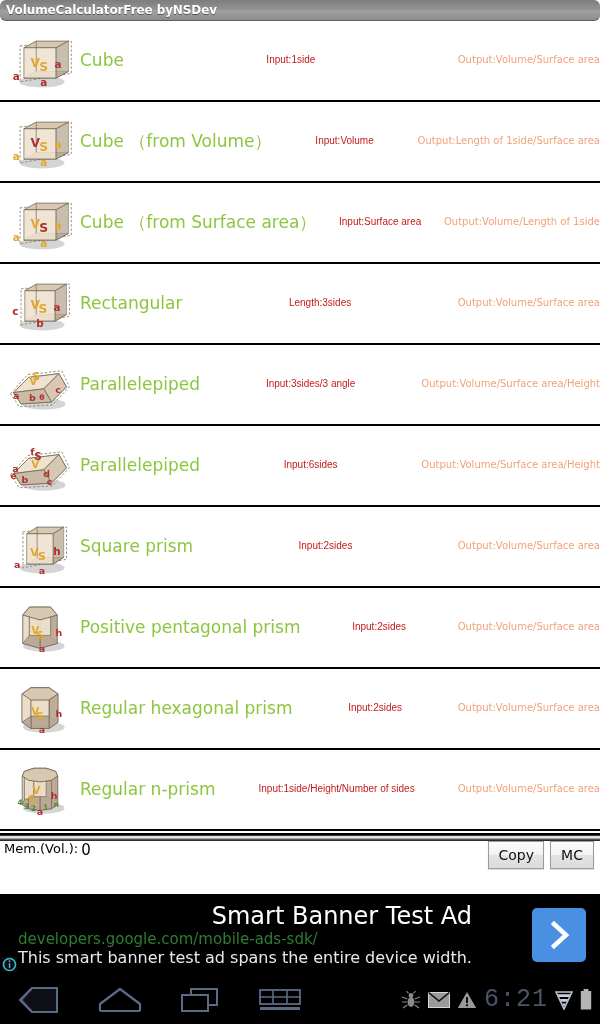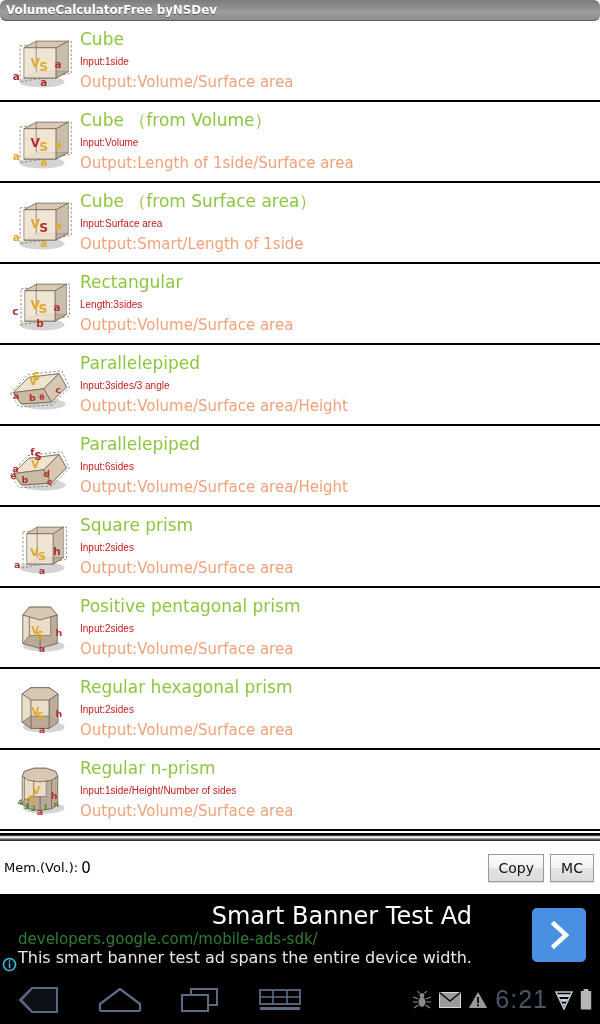--- a/index.html
+++ b/index.html
@@ -57,57 +57,56 @@
     flex: 0 0 76px;
     width: 76px; height: 76px;
     display: flex; align-items: center; justify-content: center;
     position: relative;
   }
   .row-thumb svg { display: block; }
   .row-text {
     flex: 1 1 auto;
     min-width: 0;
     padding-left: 2px;
-    display: flex; flex-direction: column;
+    display: flex; flex-direction: row;
     justify-content: space-between;
   }
   .row-title {
     color: #8cc63f;
     font-size: 17px;
     line-height: 23px;
     white-space: nowrap;
     font-family: "DejaVu Sans", sans-serif;
   }
   .row-input {
     color: #c41b1b;
     font-size: 10px;
     line-height: 21px;
     white-space: nowrap;
     font-family: Liberation Sans, sans-serif;
   }
   .row-output {
     color: #f2a178;
-    font-size: 15px;
+    font-size: 10px;
     line-height: 21px;
     white-space: nowrap;
     font-family: "DejaVu Sans", sans-serif;
   }
 
   
   #mem-divider {
     flex: 0 0 8px;
     height: 8px;
     background: linear-gradient(to bottom, #000 0%, #000 28%, #cfcfcf 40%, #f2f2f2 55%, #5a5a5a 80%, #1a1a1a 100%);
   }
   #mem-bar {
     flex: 0 0 53px;
     height: 53px;
     background: #ffffff;
     display: flex;
-    align-items: center;
     padding: 0 6px 0 4px;
     position: relative;
   }
   #mem-label {
     font-size: 13px;
     color: #000000;
     font-family: "DejaVu Sans", sans-serif;
     white-space: nowrap;
   }
   #mem-value {
@@ -199,21 +198,21 @@
     right: 4px; top: 0;
     height: 49px;
     display: flex; align-items: center;
     gap: 7px;
     padding-right: 4px;
   }
   .status-icon { display: flex; align-items: center; }
   #clock {
     color: #4a5568;
     font-size: 25px;
-    font-family: Liberation Sans, sans-serif;
+    font-family: Liberation Mono, monospace;
     letter-spacing: 1px;
     line-height: 25px;
   }
 </style>
 </head>
 <body>
 
 <div id="screen">
 
   <div id="title-bar">
@@ -280,21 +279,21 @@
             <text x="33" y="43" fill="#e0a92c" font-size="13" font-family="DejaVu Sans, sans-serif" font-weight="bold" text-anchor="middle">V</text>
             <text x="42" y="48" fill="#b03030" font-size="13" font-family="DejaVu Sans, sans-serif" font-weight="bold" text-anchor="middle">S</text>
             <text x="57" y="44" fill="#e0a92c" font-size="11" font-family="DejaVu Sans, sans-serif" font-weight="bold" text-anchor="middle">a</text>
             <text x="13" y="57" fill="#e0a92c" font-size="11" font-family="DejaVu Sans, sans-serif" font-weight="bold" text-anchor="middle">a</text>
             <text x="42" y="63" fill="#e0a92c" font-size="11" font-family="DejaVu Sans, sans-serif" font-weight="bold" text-anchor="middle">a</text>
           </svg>
         </div>
         <div class="row-text">
           <div class="row-title">Cube （from Surface area）</div>
           <div class="row-input">Input:Surface area</div>
-          <div class="row-output">Output:Smart/Length of 1side</div>
+          <div class="row-output">Output:Volume/Length of 1side</div>
         </div>
       </div>
       <div class="row">
         <div class="row-thumb">
           <svg width="72" height="72" viewBox="0 0 76 76">
             <ellipse cx="40" cy="60" rx="24" ry="6" fill="#000000" opacity="0.17"></ellipse>
             <path d="M18 22 L69 17 L69 51 L18 60 Z" fill="none" stroke="#8b7a5c" stroke-width="0.9" stroke-dasharray="2.5,2"></path>
             <path d="M22 24 L34 17 L66 17 L54 24 Z" fill="#d9c8b1" stroke="#6b6355" stroke-width="0.8"></path>
             <path d="M22 56 L34 49 L66 49 L54 56 Z" fill="#c9bba6" stroke="#6b6355" stroke-width="0.8"></path>
             <path d="M22 24 L54 24 L54 56 L22 56 Z" fill="#efe2cf" opacity="0.88" stroke="#6b6355" stroke-width="0.8"></path>

